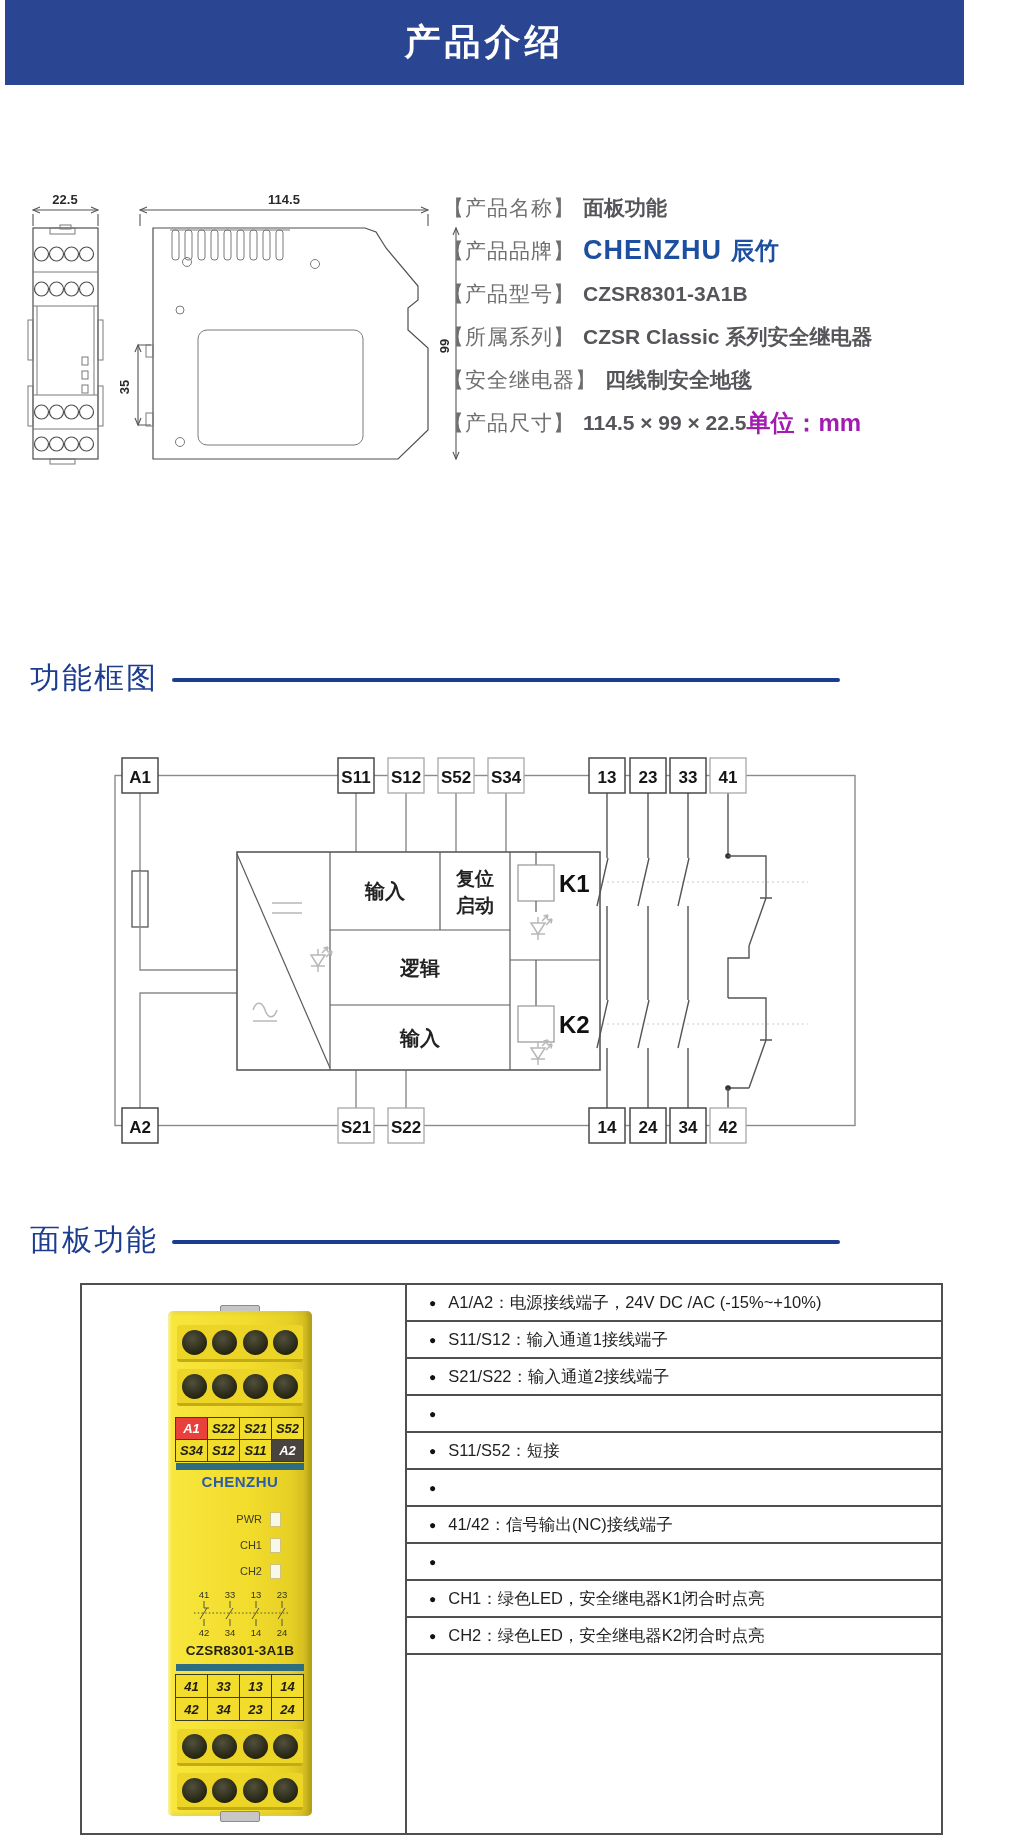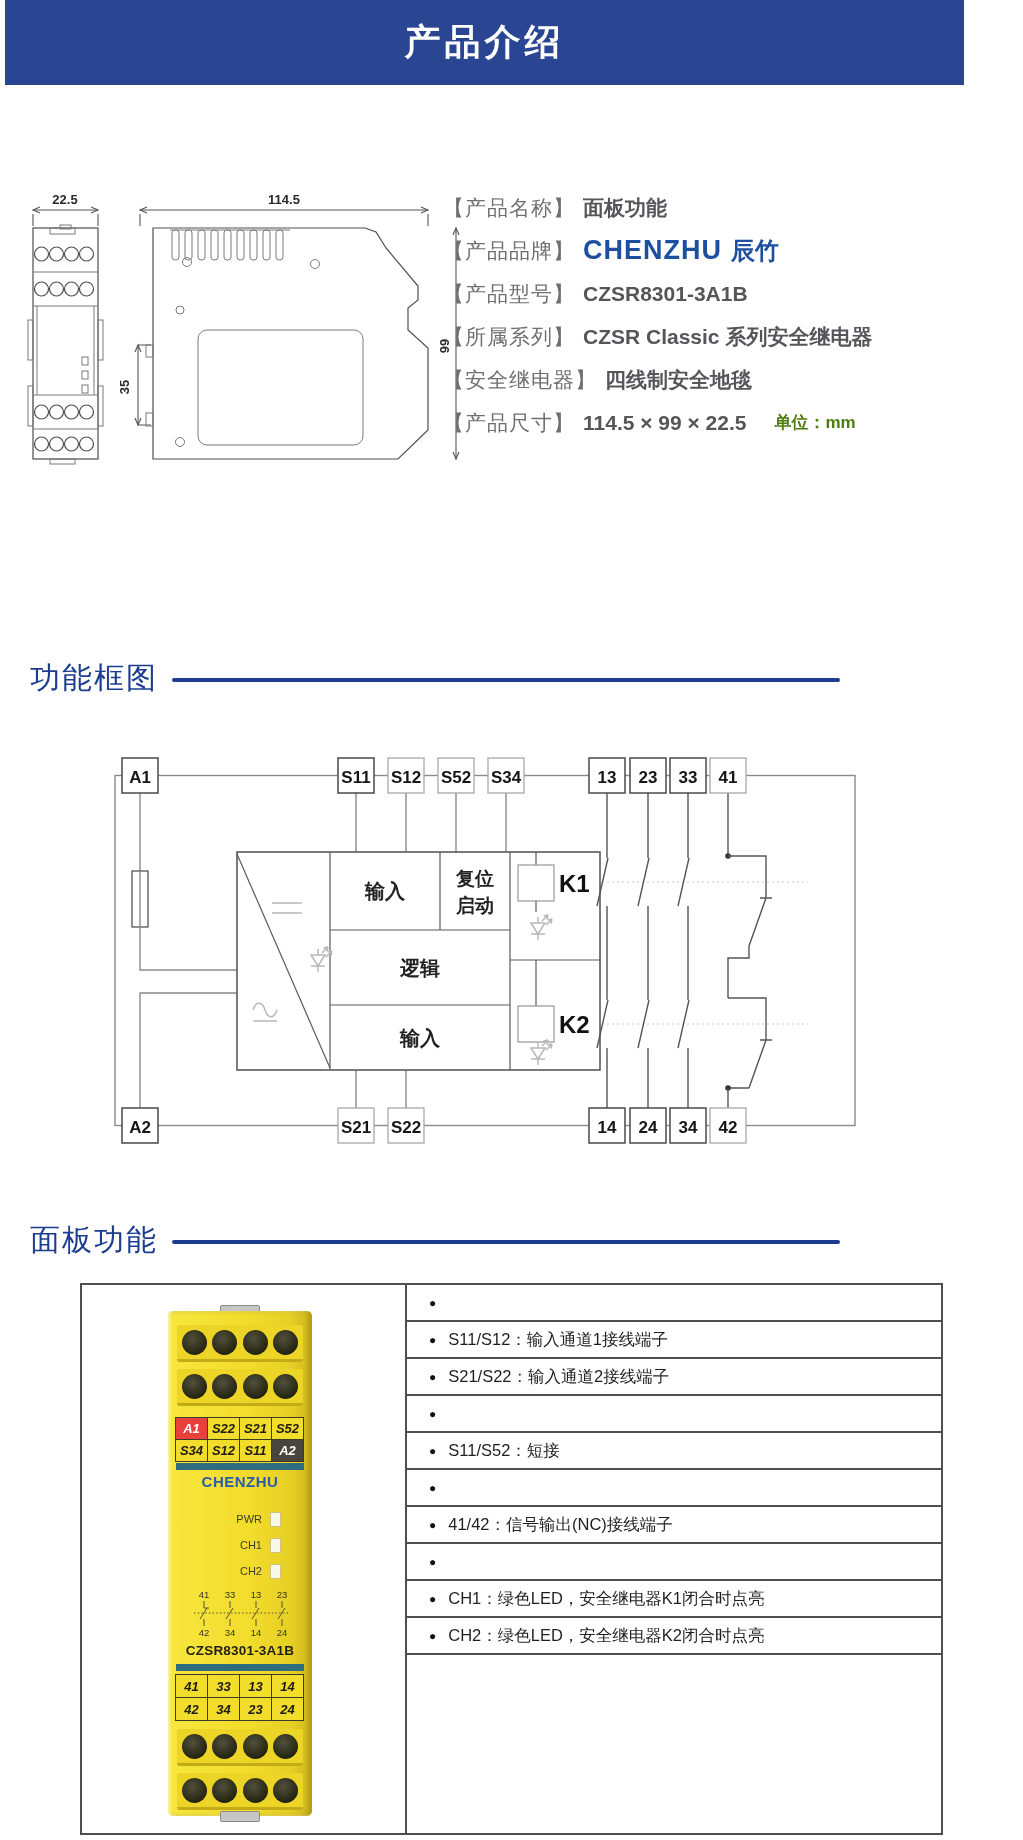--- a/index.html
+++ b/index.html
@@ -12,21 +12,21 @@
   
   .header{position:absolute;left:5px;top:0;width:959px;height:85px;background:#2a4591;
     display:flex;align-items:center;justify-content:center;}
   .header .title{color:#fff;font-size:36px;font-weight:bold;letter-spacing:4px;}
 
   
   .info{position:absolute;left:443px;top:186px;width:580px;}
   .info-row{height:43px;display:flex;align-items:center;white-space:nowrap;}
   .info-label{color:#6f6f6f;font-weight:normal;font-size:21px;letter-spacing:1px;}
   .info-value{color:#55555a;font-weight:bold;font-size:21px;margin-left:8px;}
-  .info-unit{color:#4d7c0f;font-weight:bold;font-size:17px;margin-left:28px;}
+  .info-unit{color:#a21caf;font-weight:bold;font-size:24px;}
   .logo-en{color:#1d4fa1;font-weight:800;font-size:27px;letter-spacing:1px;margin-left:8px;}
   .logo-cn{color:#1d4fa1;font-weight:800;font-size:24px;margin-left:9px;}
 
   
   .sec-title{position:absolute;left:30px;color:#1c3c90;font-size:30px;font-weight:normal;letter-spacing:2px;}
   .sec-line{position:absolute;left:172px;width:668px;height:4px;background:#1c3c90;border-radius:2px;}
 
   
   .dim{stroke:#555;stroke-width:1.1;fill:none}
   .dimtext{font-size:13px;font-weight:bold;fill:#2a2a2a;text-anchor:middle}
@@ -366,20 +366,21 @@
 </svg>
 
 <div class="sec-title" style="top:1220px">面板功能</div>
 <div class="sec-line" style="top:1240px"></div>
 
 <div class="panel">
   <div class="panel-divider"></div>
   <div class="ptable">
     <div class="prow">
         <span class="bullet">●</span>
+        <span>A1/A2：电源接线端子，24V DC /AC (-15%~+10%)</span>
       </div>
     <div class="prow">
         <span class="bullet">●</span>
         <span>S11/S12：输入通道1接线端子</span>
       </div>
     <div class="prow">
         <span class="bullet">●</span>
         <span>S21/S22：输入通道2接线端子</span>
       </div>
     <div class="prow">

